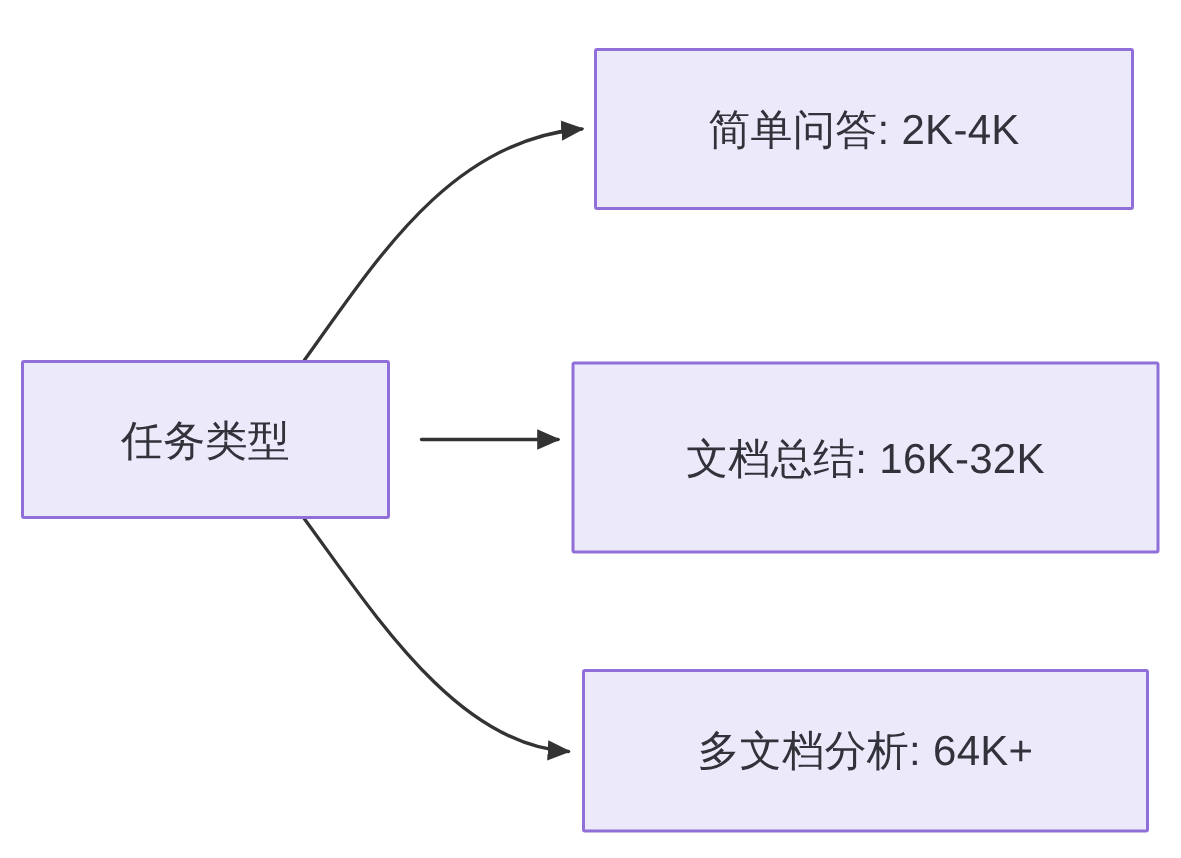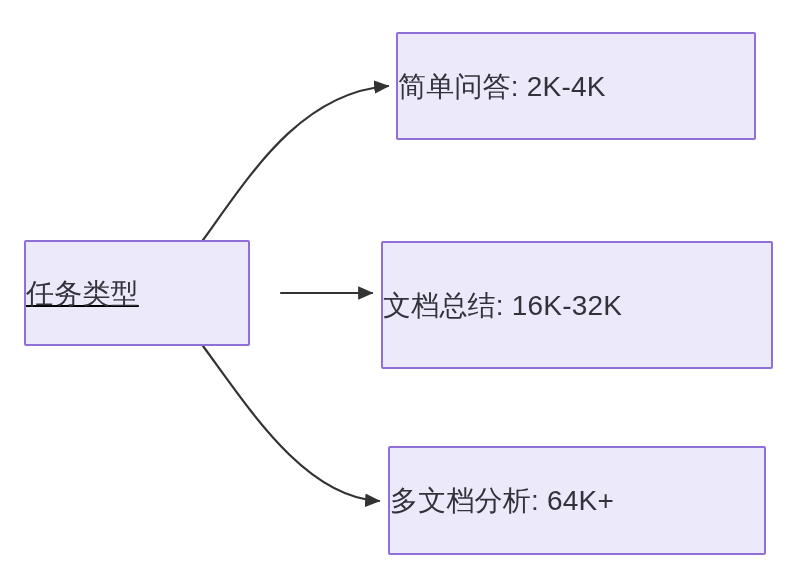--- a/index.html
+++ b/index.html
@@ -30,31 +30,32 @@
     pointer-events: none;
   }
   .node {
     position: absolute;
     box-sizing: border-box;
     background: #ece9fb;
     border: 2px solid #9070d8;
     border-radius: 2px;
     display: flex;
     align-items: center;
+    justify-content: center;
   }
   .node-label {
     color: #31323a;
     font-size: 28px;
     line-height: 1.25;
     letter-spacing: 0.2px;
     white-space: nowrap;
     text-align: center;
   }
   
-  #node-root      { left: 24px;  top: 240px; width: 226px; height: 106px; text-decoration: underline; }
+  #node-root      { left: 14px;  top: 240px; width: 246px; height: 106px; }
   #node-simple-qa { left: 396px; top: 32px;  width: 360px; height: 108px; }
   #node-doc-sum   { left: 381px; top: 241px; width: 392px; height: 128px; }
   #node-multi-doc { left: 388px; top: 446px; width: 378px; height: 109px; }
 </style>
 </head>
 <body>
 
 <div id="flow-canvas">
 
   <svg class="edge-layer" width="787" height="572" viewBox="0 0 787 572" xmlns="http://www.w3.org/2000/svg">

